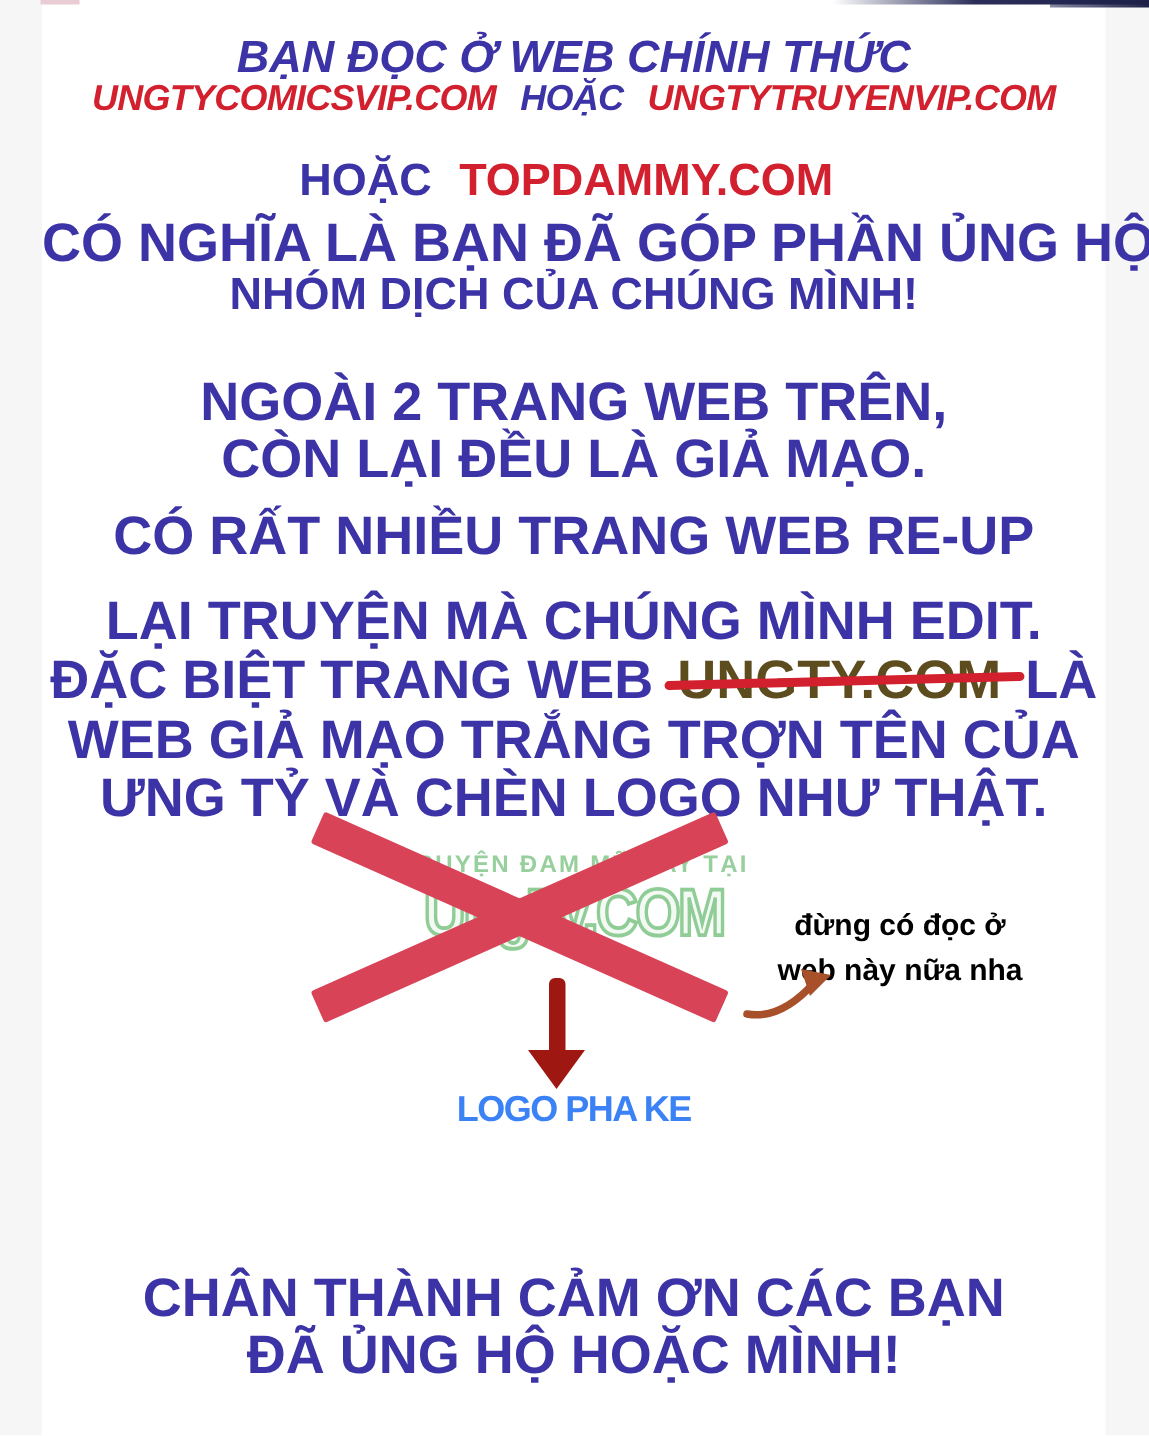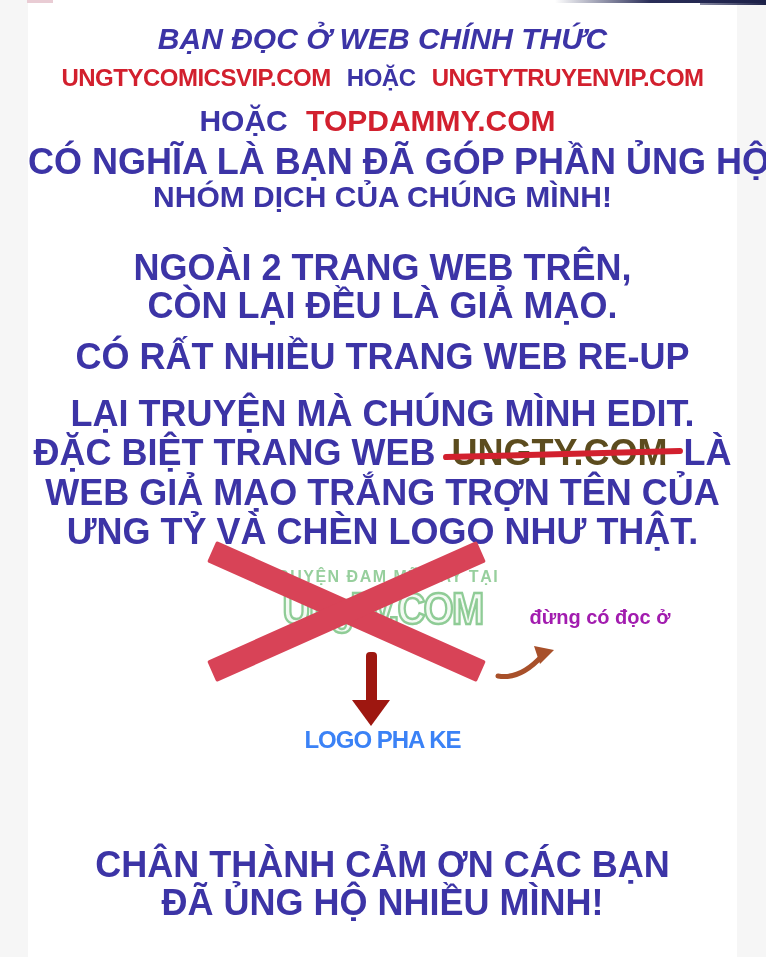--- a/index.html
+++ b/index.html
@@ -21,21 +21,21 @@
     position:absolute;left:28px;width:709px;text-align:center;
     font-weight:700;white-space:nowrap;color:#3c34a6;
   }
   .red{color:#d2202e;}
   .blue{color:#3c34a6;}
   .sz30{font-size:30px;}
   .sz28{font-size:36px;}
   .sz24{font-size:24px;letter-spacing:-0.5px;}
 
   .l1{top:22px;font-style:italic;}
-  .l2{top:64px;}
+  .l2{top:52px;font-style:italic;}
   .l3{top:104px;}
   .l4{top:141px;}
   .l5{top:180px;}
   .w1a{top:247px;}
   .w1b{top:285px;}
   .w2a{top:336px;}
   .w2b{top:393px;}
   .w2c{top:432px;}
   .w2d{top:472px;}
   .w2e{top:511px;}
@@ -60,21 +60,21 @@
   }
   .cross-bar{
     position:absolute;left:199px;top:600px;width:295px;height:23px;
     background:#d84357;border-radius:2px;
   }
   .cross-bar.a{transform:rotate(24deg);}
   .cross-bar.b{transform:rotate(-24deg);}
 
   .note{
     position:absolute;left:500px;top:602px;width:200px;text-align:center;
-    color:#a21caf;font-weight:700;font-size:20px;line-height:30px;white-space:nowrap;
+    color:#000000;font-weight:700;font-size:20px;line-height:30px;white-space:nowrap;
   }
   .note span{display:block;}
   .note-arrow{position:absolute;left:490px;top:640px;width:72px;height:42px;}
 
   .down-arrow-bar{
     position:absolute;left:366px;top:652px;width:11px;height:52px;
     background:#9e1710;border-radius:4px;
   }
   .down-arrow-head{
     position:absolute;left:352px;top:700px;width:0;height:0;
@@ -124,26 +124,27 @@
 <div class="line sz28 w2d">WEB GIẢ MẠO TRẮNG TRỢN TÊN CỦA</div>
 <div class="line sz28 w2e">ƯNG TỶ VÀ CHÈN LOGO NHƯ THẬT.</div>
 
 <div class="line logo-tagline">TRUYỆN ĐAM MỸ HAY TẠI</div>
 <div class="line logo-name">UngTy.COM</div>
 <div class="cross-bar a"></div>
 <div class="cross-bar b"></div>
 
 <div class="note">
   <span>đừng có đọc ở</span>
+  <span>web này nữa nha</span>
 </div>
 
 <svg class="note-arrow" viewBox="0 0 72 42">
   <path d="M8,36 Q30,40 52,16" fill="none" stroke="#a8502a" stroke-width="5" stroke-linecap="round"></path>
   <polygon points="44,6 64,10 50,24" fill="#a8502a"></polygon>
 </svg>
 
 <div class="down-arrow-bar"></div>
 <div class="down-arrow-head"></div>
 
 <div class="line fake-label">LOGO PHA KE</div>
 
 <div class="line sz28 t1">CHÂN THÀNH CẢM ƠN CÁC BẠN</div>
-<div class="line sz28 t2">ĐÃ ỦNG HỘ NHIỀU MÌNH!</div>
+<div class="line sz28 t2">ĐÃ ỦNG HỘ HOẶC MÌNH!</div>
 
 </body></html>

